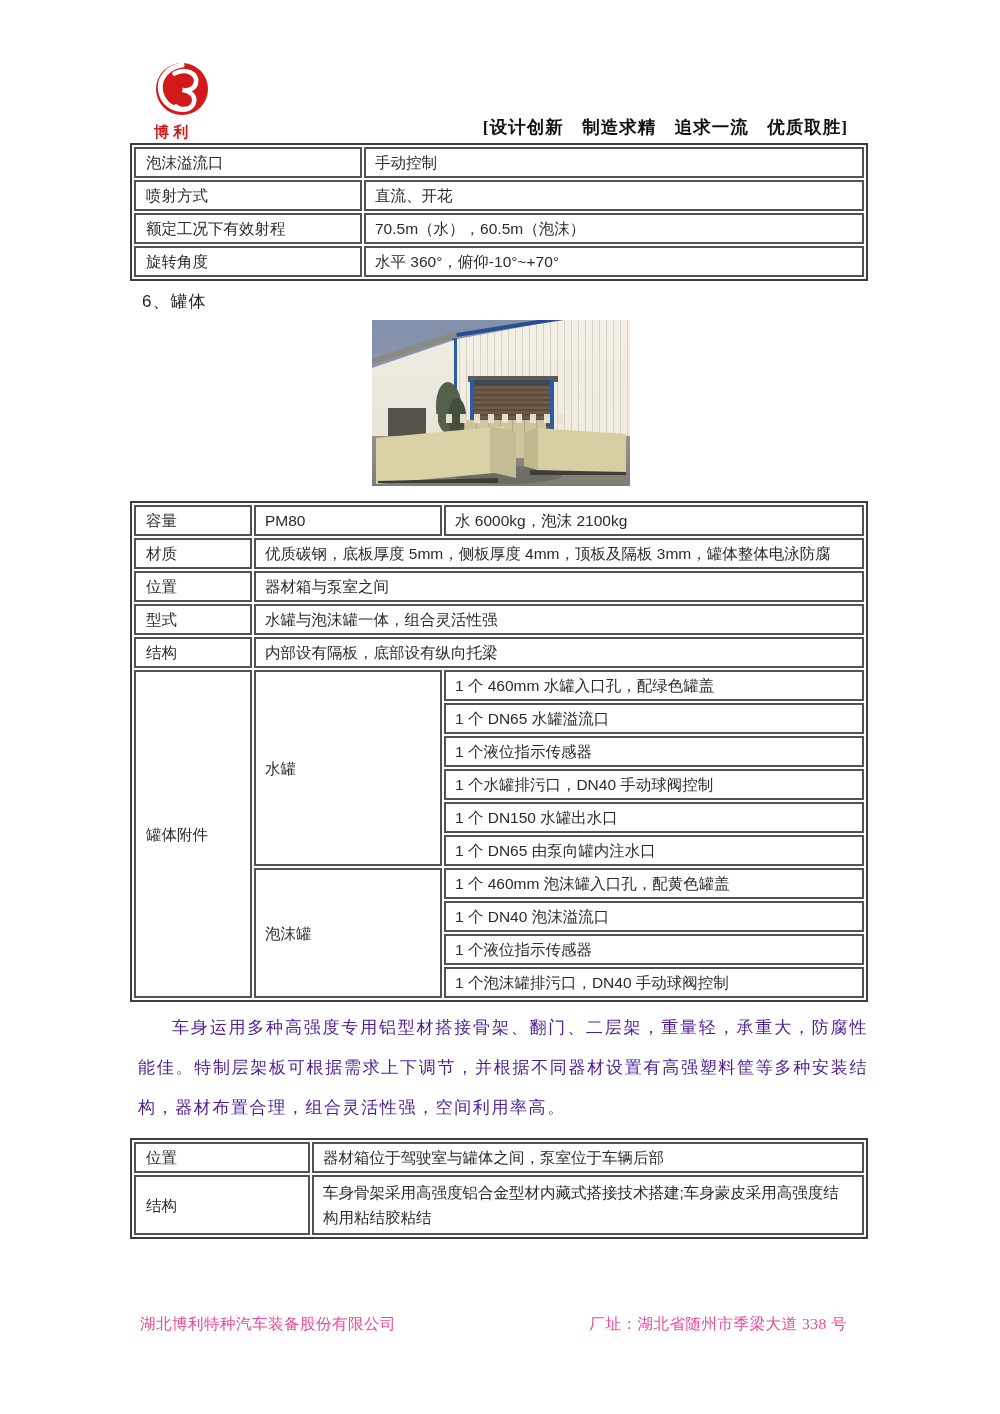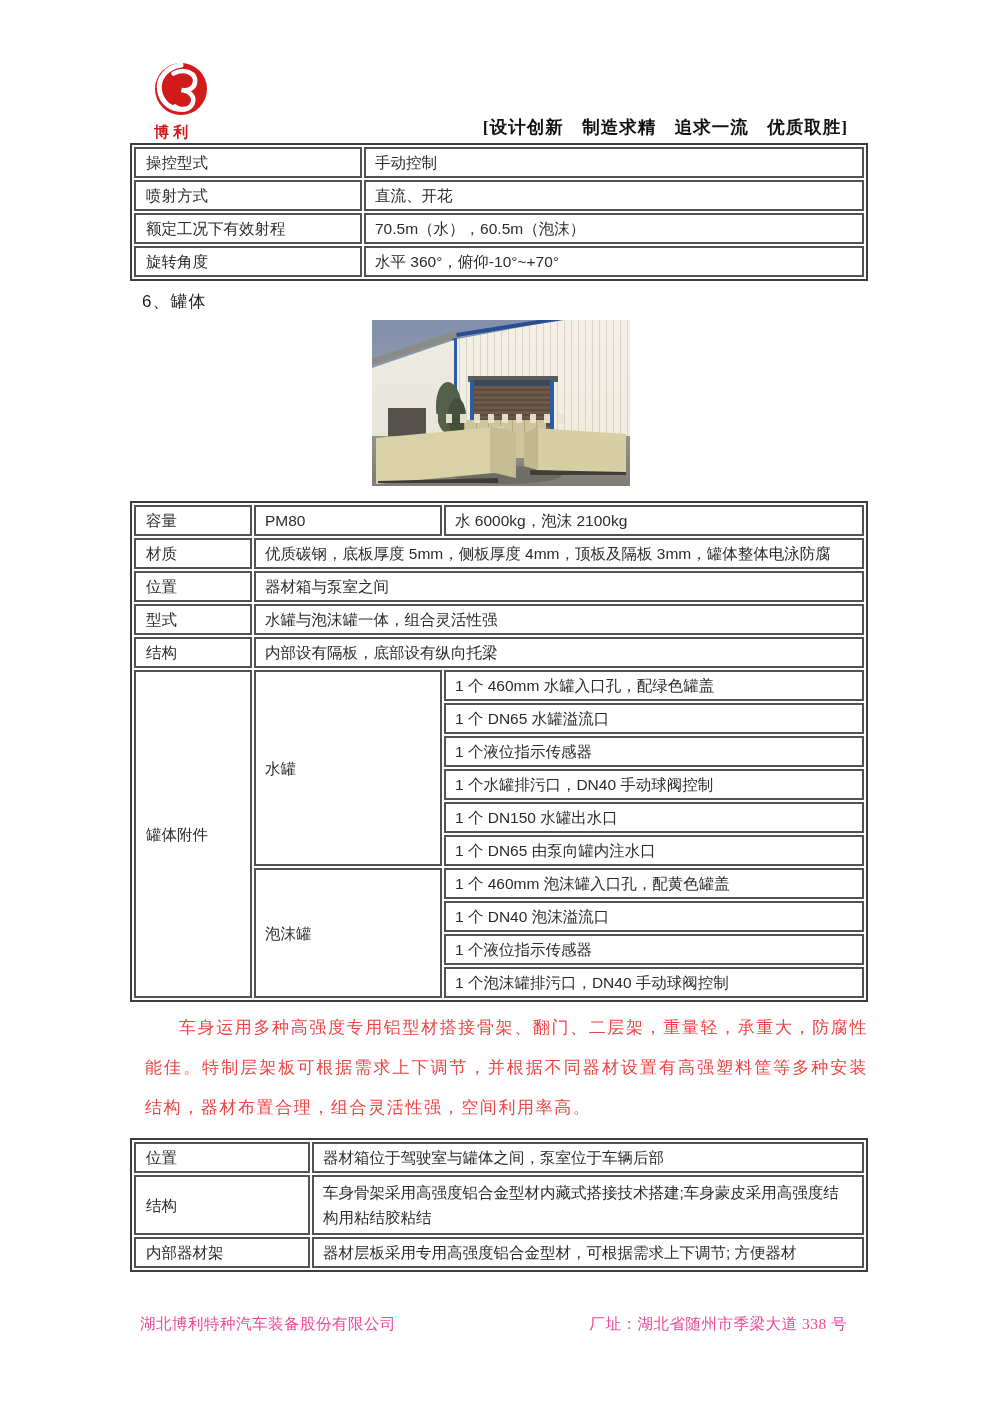--- a/index.html
+++ b/index.html
@@ -7,21 +7,21 @@
   .page {
     width:1000px; height:1414px; position:relative; background:#ffffff;
     margin:0 auto; overflow:hidden;
     font-family:"Liberation Sans","DejaVu Sans",sans-serif;
     color:#2e2e2e;
   }
   .content { position:absolute; left:130px; top:0; width:738px; }
 
   
   .hdr { position:relative; height:143px; }
-  .logo-wrap { position:absolute; left:20px; top:60px; width:64px; }
+  .logo-wrap { position:absolute; left:20px; top:60px; width:64px;text-align:center; }
   .logo-cn {
     margin-top:1px; color:#d11a1a; font-weight:bold; font-size:15px;
     display:flex; justify-content:space-between; padding:0 4px;
   }
   .slogan {
     position:absolute; right:20px; bottom:4px;
     font-family:"Liberation Serif","DejaVu Serif",serif;
     font-size:17.5px; font-weight:700; color:#111; letter-spacing:1px;
     white-space:nowrap;
   }
@@ -36,22 +36,22 @@
     border:2px solid #525252; background:#fff;
     font-size:15.5px; line-height:21px; color:#2b2b2b;
     padding:3px 9px; vertical-align:middle; overflow:hidden;
   }
   table.doc td.lbl { padding-left:10px; }
   .t2 td.sub { vertical-align:middle; }
 
   
   .sec-h { font-size:17px; color:#1d1d1d; margin:9px 0 6px 12px; letter-spacing:1px; }
   .para {
-    font-size:17px; color:#ef4444; line-height:40px; letter-spacing:1.6px;
-    text-align:justify; text-indent:2em; margin:6px 0 10px 15px;
+    font-size:17px; color:#4c1d95; line-height:40px; letter-spacing:1.6px;
+    text-align:justify; text-indent:2em; margin:6px 0 10px 8px;
   }
 
   
   .photo {
     position:relative; width:258px; height:166px; margin:7px 0 15px 242px;
     overflow:hidden; background:linear-gradient(180deg,#8390ab 0%,#939cb0 55%,#a9aab0 72%);
   }
   .photo div { position:absolute; }
   .bldg-r {
     left:80px; top:-14px; right:-4px; bottom:0;
@@ -150,21 +150,21 @@
       <div class="slogan">[设计创新　制造求精　追求一流　优质取胜]</div>
     </div>
 
     <table class="doc t1">
       <colgroup>
           <col style="width:228px">
           <col>
         </colgroup>
       <tbody>
           <tr>
-        <td class="lbl">操控型式</td>
+        <td class="lbl">泡沫溢流口</td>
         <td>手动控制</td>
       </tr>
       <tr>
         <td class="lbl">喷射方式</td>
         <td>直流、开花</td>
       </tr>
       <tr>
         <td class="lbl" style="height:30px">额定工况下有效射程</td>
         <td>70.5m（水），60.5m（泡沫）</td>
       </tr>
@@ -274,24 +274,20 @@
         </colgroup>
       <tbody>
           <tr>
         <td class="lbl" style="height:26px">位置</td>
         <td>器材箱位于驾驶室与罐体之间，泵室位于车辆后部</td>
       </tr>
       <tr>
         <td class="lbl">结构</td>
         <td style="line-height:25px">车身骨架采用高强度铝合金型材内藏式搭接技术搭建;车身蒙皮采用高强度结构用粘结胶粘结</td>
       </tr>
-      <tr>
-        <td class="lbl" style="height:26px">内部器材架</td>
-        <td>器材层板采用专用高强度铝合金型材，可根据需求上下调节; 方便器材</td>
-      </tr>
     </tbody>
       </table>
 
   </div>
 
   <div class="footer">
     <span>湖北博利特种汽车装备股份有限公司</span>
     <span>厂址：湖北省随州市季梁大道 338 号</span>
   </div>
 </div>

